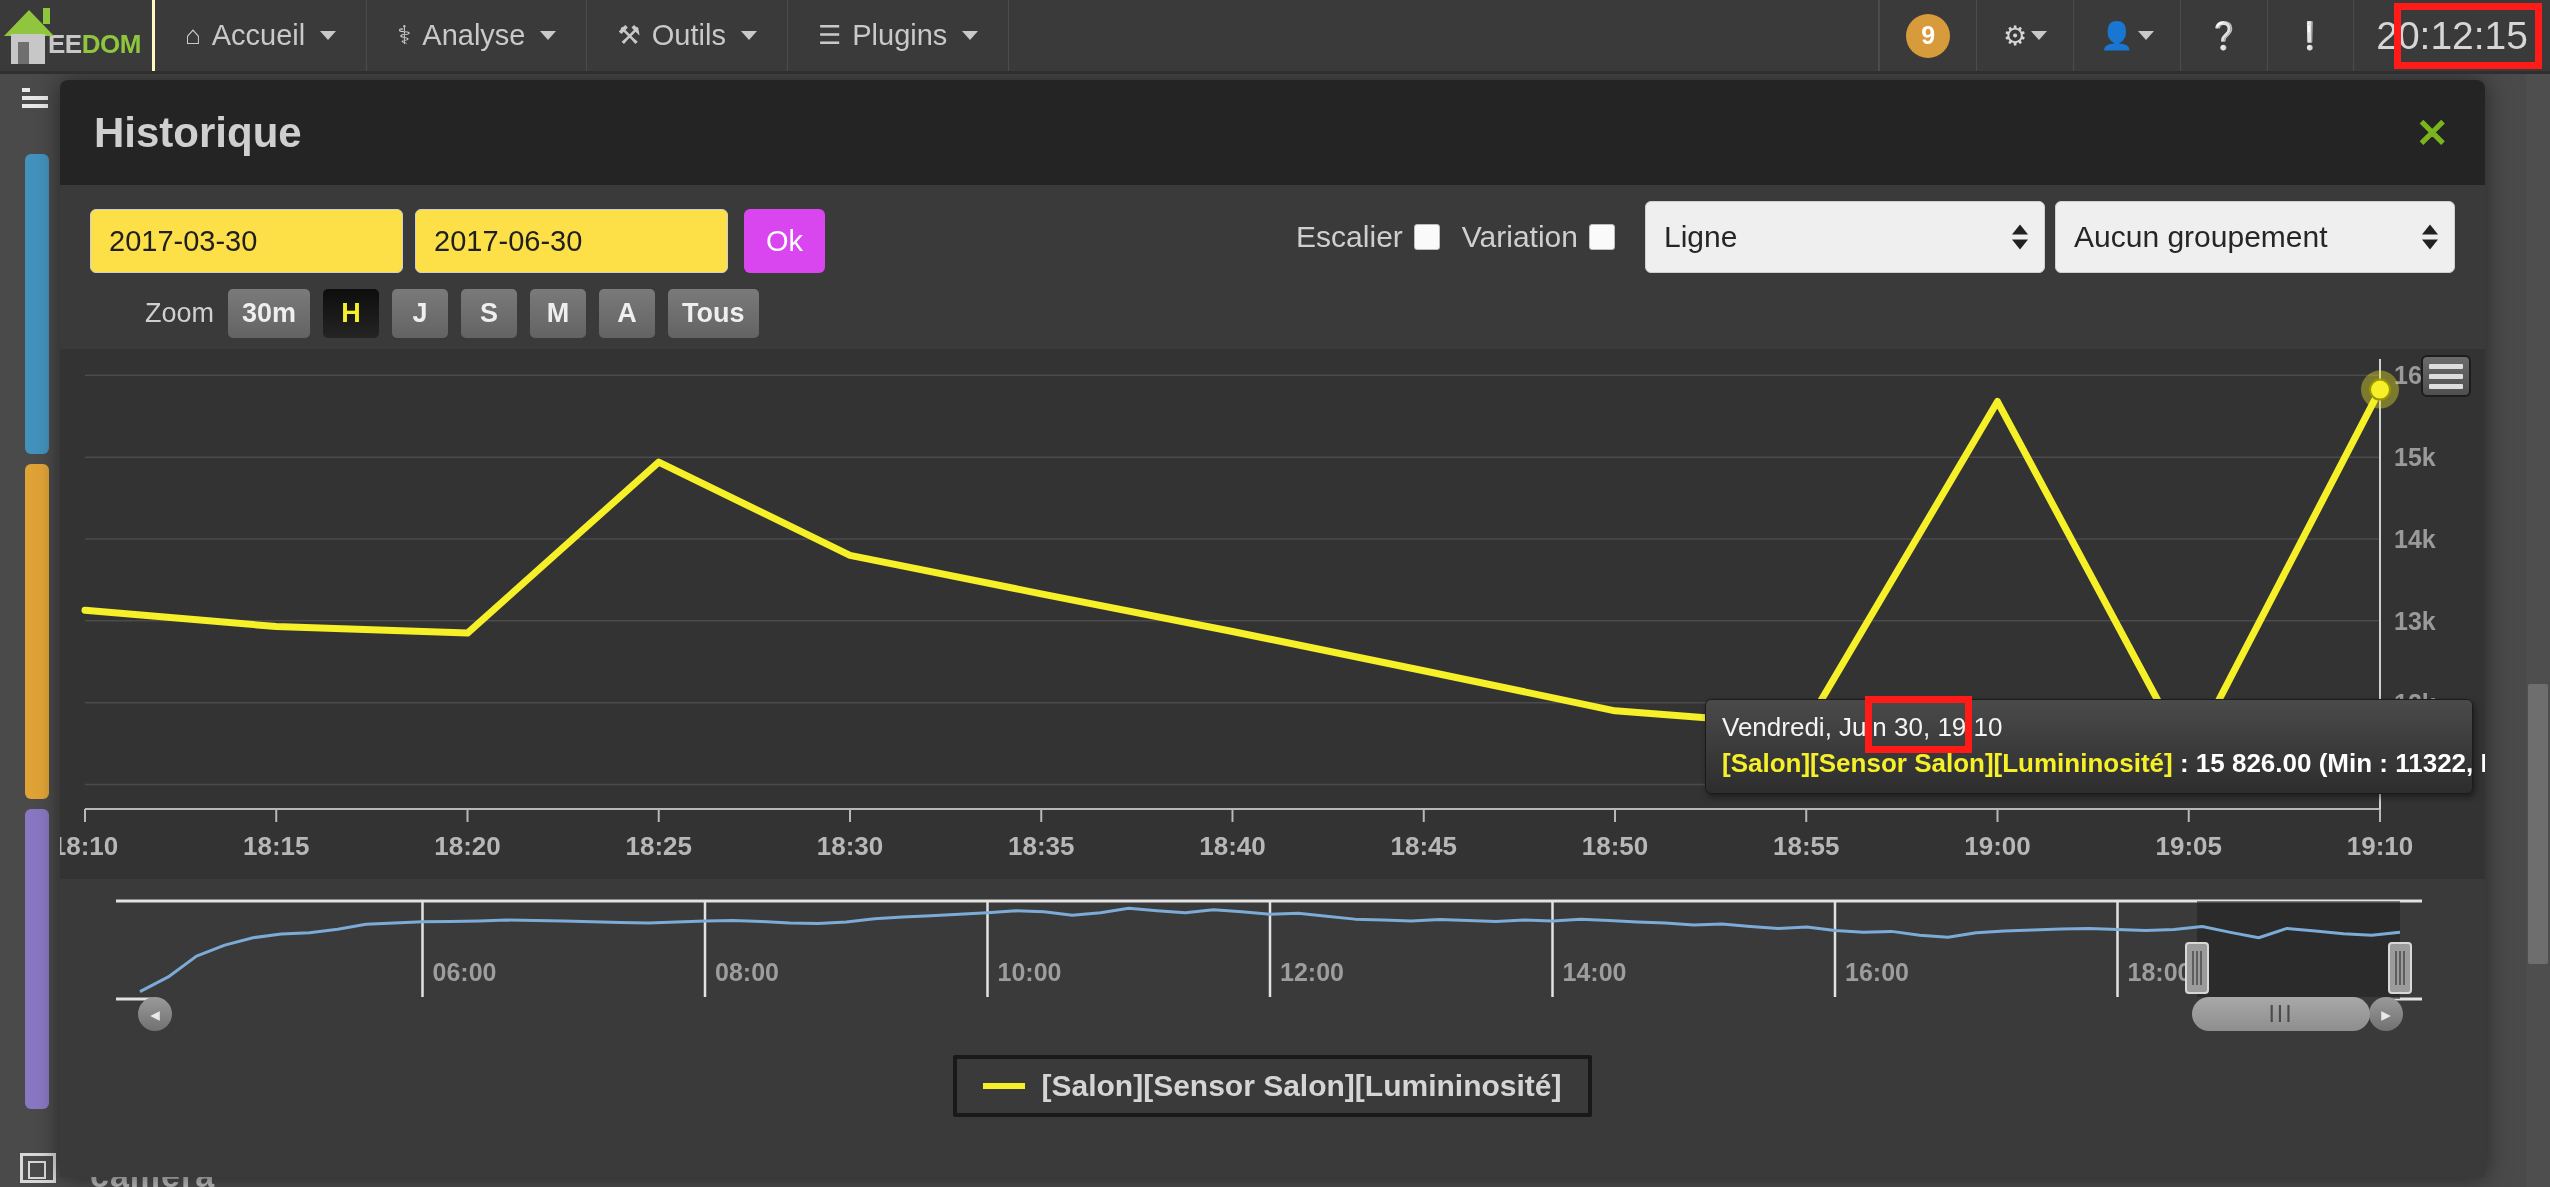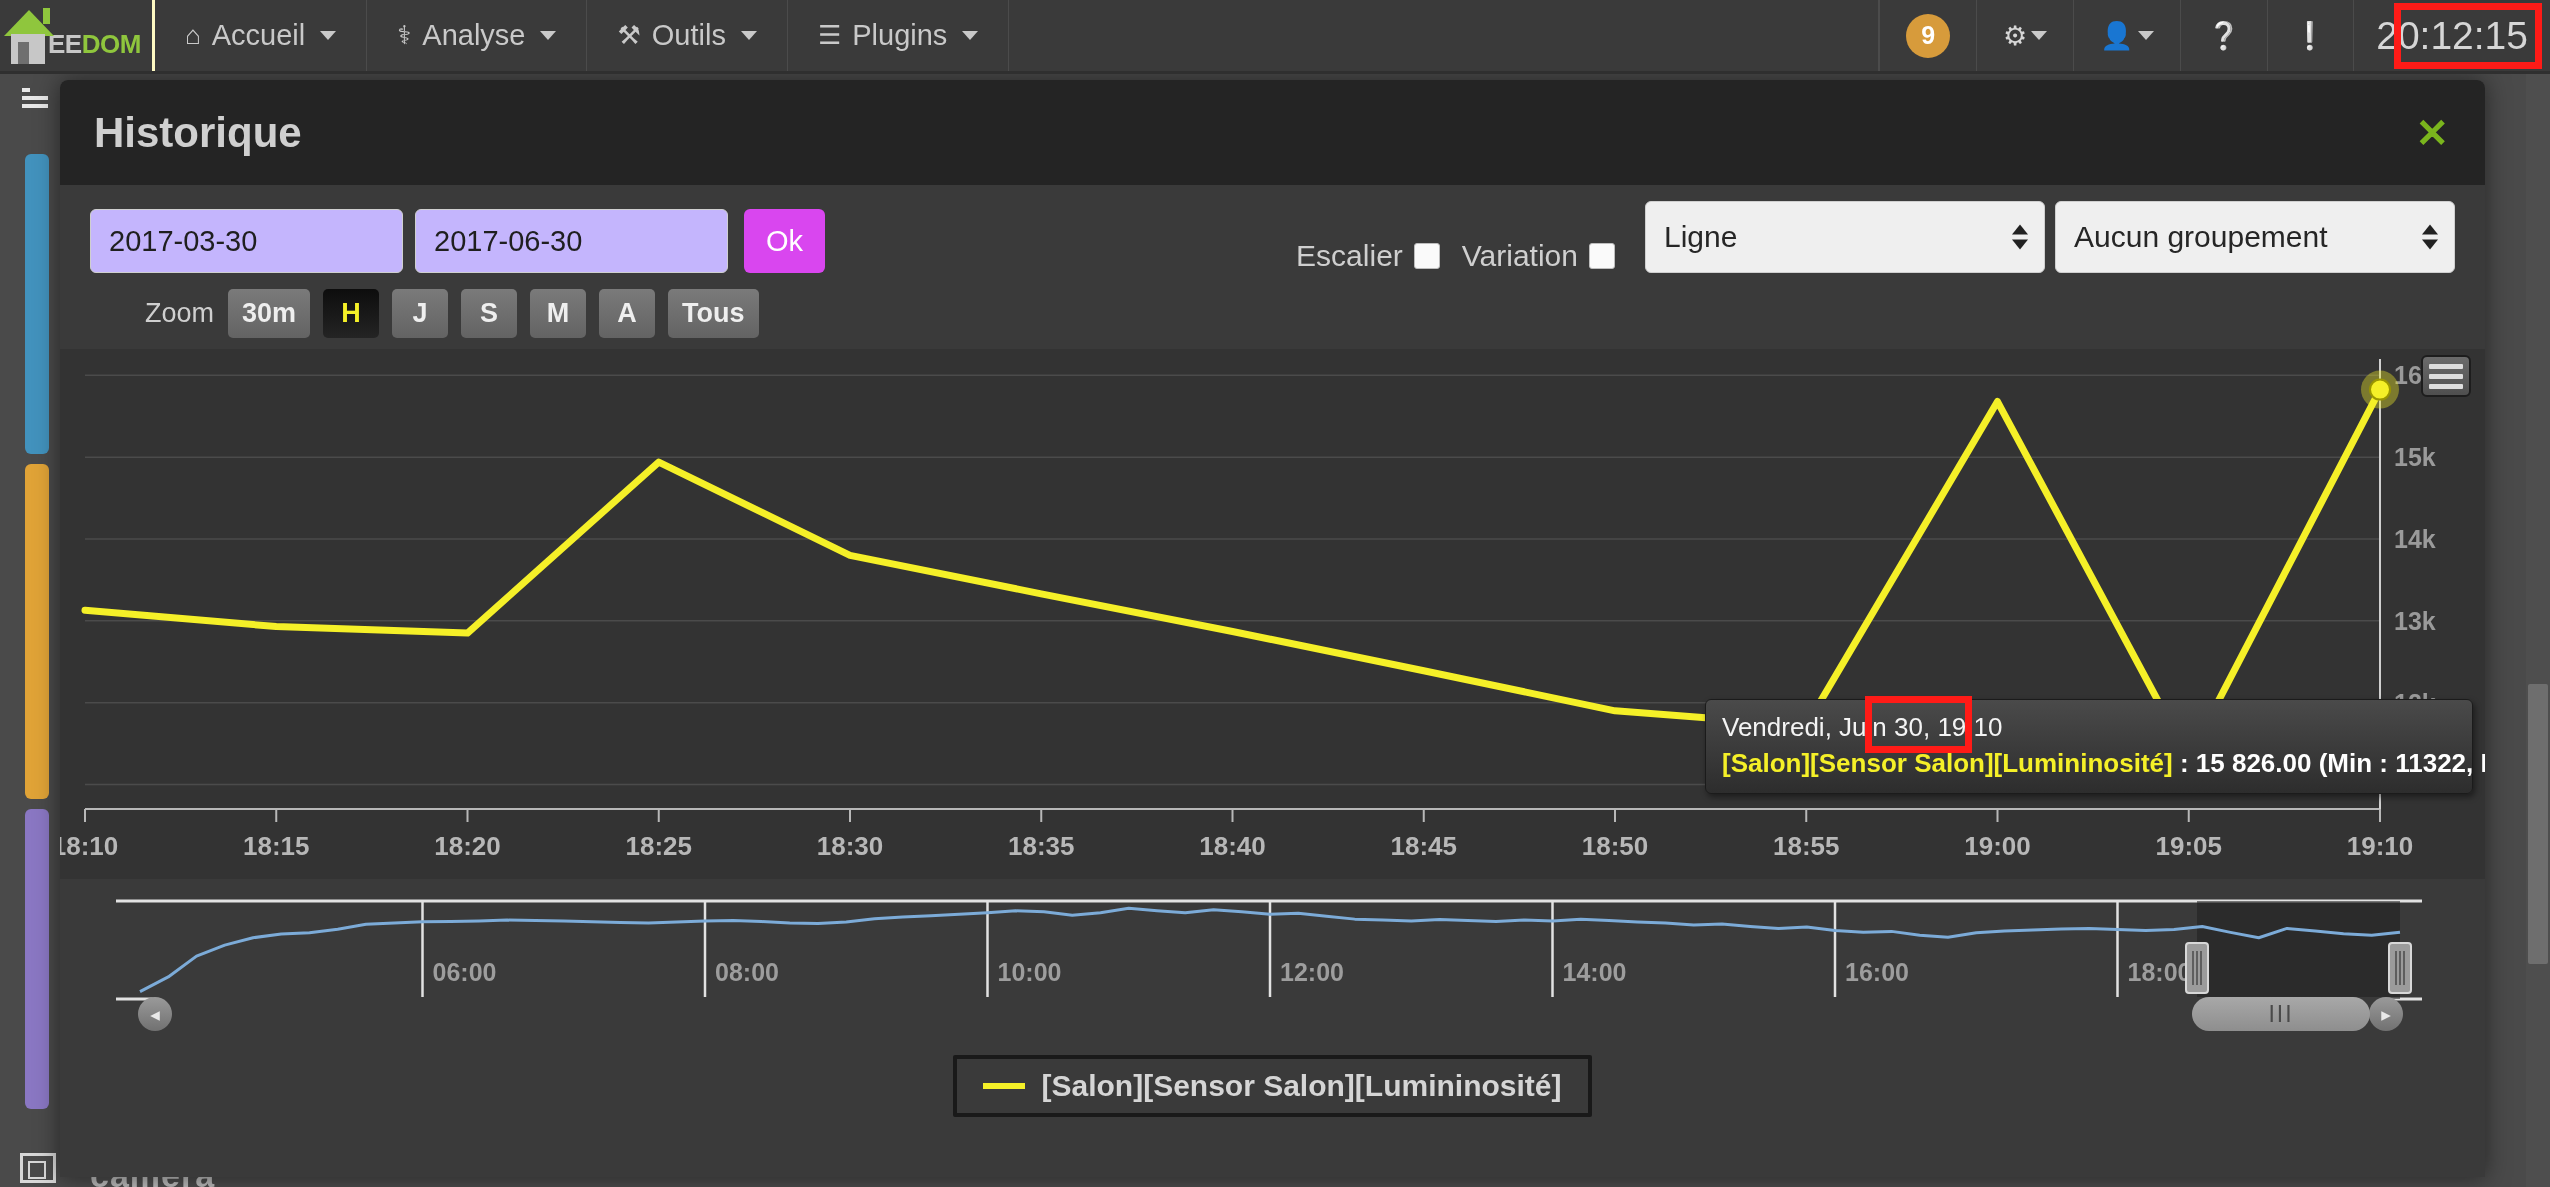--- a/index.html
+++ b/index.html
@@ -152,32 +152,32 @@
     color: #7ab51d; font-size: 40px; font-weight: bold; cursor: pointer; line-height: 1;
   }
   #modal-body { padding: 0; position: relative; }
 
   
   #toolbar {
     display: flex; align-items: center; padding: 24px 30px 0 30px;
     position: relative; height: 88px;
   }
   .date-input {
-    width: 313px; height: 64px; background: #c4b5fd; color: #1f1f1f;
+    width: 313px; height: 64px; background: #fde047; color: #1f1f1f;
     border: 1px solid #cfcfcf; border-radius: 6px;
     font-size: 29px; padding: 0 18px; font-family: "Liberation Sans", sans-serif;
   }
   .date-input + .date-input { margin-left: 12px; }
   #ok-button {
     margin-left: 16px; height: 64px; padding: 0 22px;
     background: #d946ef; color: #fff; border: none; border-radius: 6px;
     font-size: 29px; cursor: pointer; font-family: "Liberation Sans", sans-serif;
   }
   .toolbar-right {
-    position: absolute; right: 30px; top: 16px; display: flex; align-items: flex-end;
+    position: absolute; right: 30px; top: 16px; display: flex; align-items: center;
   }
   .chk-group { display: flex; align-items: center; margin-right: 22px; }
   .chk-label { color: #cfcfcf; font-size: 30px; margin-right: 11px; }
   .chk-box {
     width: 26px; height: 26px; background: #fafafa; border: 1px solid #bdbdbd;
     border-radius: 3px; display: inline-block; cursor: pointer;
   }
   .select-box {
     position: relative; height: 72px; background: #efefef; border: 1px solid #cfcfcf;
     border-radius: 6px; display: flex; align-items: center;

